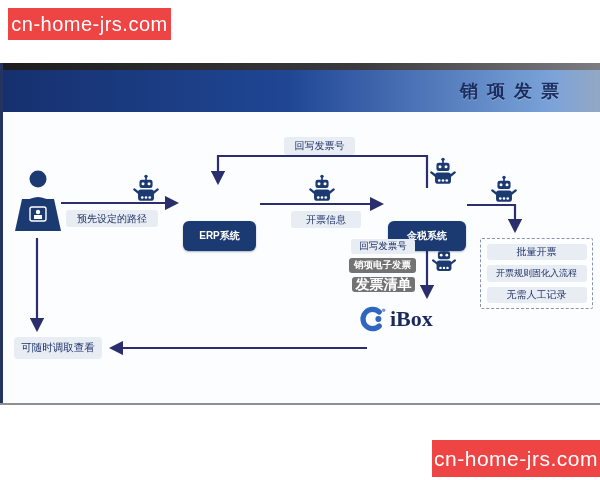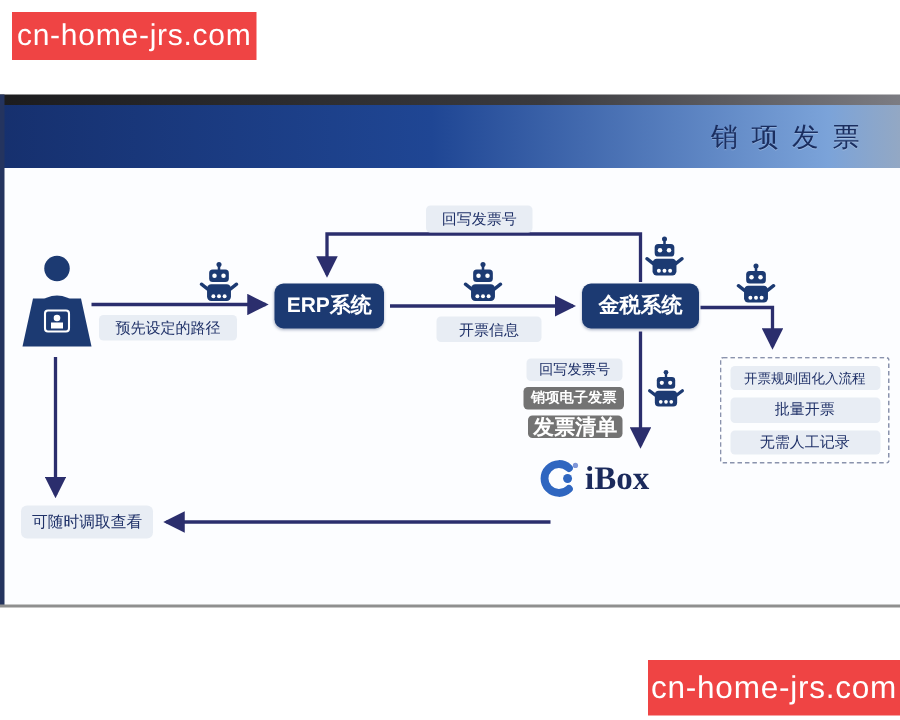--- a/index.html
+++ b/index.html
@@ -34,40 +34,41 @@
     position: absolute; left: 0; top: 63px; width: 600px; height: 7px;
     background: linear-gradient(90deg, #1c1c1e 0%, #3a3a3e 60%, #7c7c82 100%);
   }
   .header-bar {
     position: absolute; left: 0; top: 70px; width: 600px; height: 42px;
     background: linear-gradient(90deg, #16306e 0%, #1f4694 48%, #7ba3d9 92%, #93a8c4 100%);
     display: flex; align-items: center; justify-content: flex-end;
   }
   .header-title {
     color: #1a2e60;
-    font-size: 18px; font-weight: normal;
+    font-size: 18px; font-weight: bold;
     letter-spacing: 9px;
-    padding-right: 18px;
+    padding-right: 32px;
     text-shadow: 0 1px 0 rgba(255,255,255,0.25);
   }
   .content {
     position: absolute; left: 3px; top: 112px; width: 597px; height: 291px;
     background: #fcfdff;
   }
 
   .lines-svg { position: absolute; left: 0; top: 0; width: 600px; height: 480px; pointer-events: none; }
 
   .node {
     position: absolute;
     background: #1c3a72;
     color: #ffffff;
     border-radius: 6px;
     display: flex; align-items: center; justify-content: center;
-    font-size: 14px; font-weight: bold;
+    font-size: 10px; font-weight: bold;
     box-shadow: 0 1px 2px rgba(20,40,90,0.35);
+    margin-top: 32px;
   }
   .node-erp { left: 183px; top: 189px; width: 73px; height: 30px; }
   .node-tax { left: 388px; top: 189px; width: 78px; height: 30px; }
   .node-platform {
     left: 369px; top: 334px; width: 118px; height: 28px;
     background: #6474c5; border-radius: 9px; font-weight: normal;
   }
 
   .tag {
     position: absolute;
@@ -201,22 +202,22 @@
 
   <div class="tag tag-path">预先设定的路径</div>
   <div class="tag tag-info">开票信息</div>
   <div class="tag tag-wbtop">回写发票号</div>
   <div class="tag tag-wbmid">回写发票号</div>
   <div class="tag tag-navy tag-einv">销项电子发票</div>
   <div class="tag tag-navy tag-list">发票清单</div>
   <div class="tag tag-view">可随时调取查看</div>
 
   <div class="benefits">
+    <div class="benefit-pill">批量开票</div>
     <div class="benefit-pill long">开票规则固化入流程</div>
-    <div class="benefit-pill">批量开票</div>
     <div class="benefit-pill">无需人工记录</div>
   </div>
 
   <div class="ibox-logo">
     <svg width="28" height="28" viewBox="0 0 32 32">
       <path d="M22,8 A11,11 0 1 0 22,24" stroke="#2f66c0" stroke-width="6" fill="none" stroke-linecap="round"></path>
       <circle cx="21" cy="16" r="3.4" fill="#2f66c0"></circle>
       <circle cx="27" cy="6" r="2" fill="#7e96d8"></circle>
     </svg>
     <span class="ibox-text">iBox</span>

